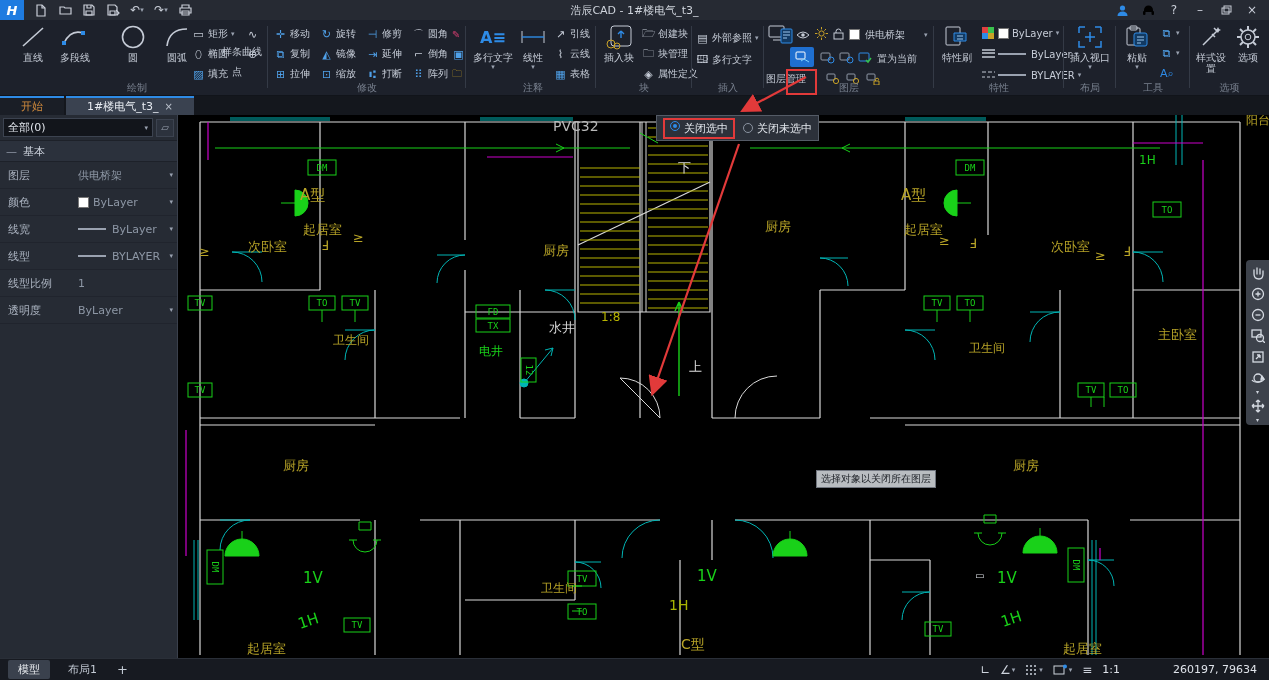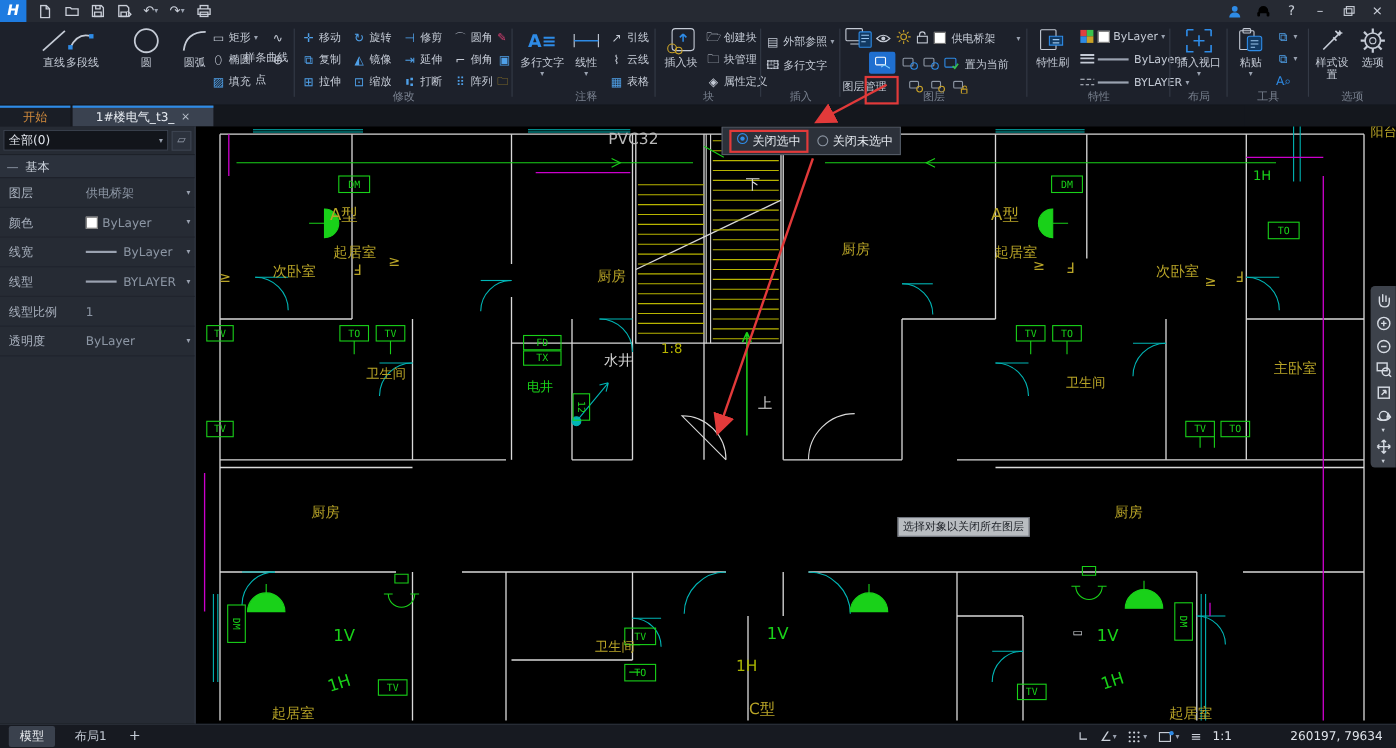--- a/index.html
+++ b/index.html
@@ -146,20 +146,21 @@
       </div>
     <div class="qbtn">↶<span class="caret">▾</span></div>
     <div class="qbtn">↷<span class="caret">▾</span></div>
     <div class="qbtn">
       <svg width="13" height="12">
           <path d="M3 4V1h7v3M1 4h11v5H1z"></path>
           <path d="M3 7h7v4H3z"></path>
         </svg>
       </div>
   </div>
+  <div id="title-text">浩辰CAD - 1#楼电气_t3_</div>
   <div id="win-controls">
     <div class="wbtn" id="user-icon">
       <svg width="13" height="13">
           <circle cx="6.5" cy="4" r="2.6"></circle>
           <path d="M1.5 12c0-3 2.2-4.6 5-4.6s5 1.6 5 4.6z"></path>
         </svg>
       </div>
     <div class="wbtn">
       <svg width="13" height="12">
           <path d="M2 8V6a4.5 4.5 0 0 1 9 0v2"></path>
@@ -175,21 +176,21 @@
           <rect x="1" y="3" width="7" height="6"></rect>
         </svg>
       </div>
     <div class="wbtn">×</div>
   </div>
 </div>
 
 <div id="ribbon">
 
   <div class="rgroup" style="left:6px;width:262px">
-    <div class="rbig" style="left:20px;top:2px">
+    <div class="rbig" style="left:4px;top:2px">
       <div class="ric">
           <svg width="26" height="24">
             <line x1="3" y1="21" x2="23" y2="3" stroke="#c5cbd6" stroke-width="1.6"></line>
           </svg>
         </div>
       <div class="rtx">直线</div>
       </div>
     <div class="rbig" style="left:46px;top:2px">
       <div class="ric">
           <svg width="28" height="24">
@@ -229,20 +230,21 @@
         <span class="gi">▨</span>
         <span>填充</span>
       </div>
     <div class="rsm" style="left:244px;top:6px;left:240px">
         <span class="gi gi2">∿</span>
       </div>
 
     <div class="rsm" style="left:240px;top:26px">
         <span class="gi gi2">⊕</span>
       </div>
+    <div class="rlabel">绘制</div>
     <div class="rdiv" style="left:261px"></div>
   </div>
 
   <div class="rsm" style="left:222px;top:24px;position:absolute;z-index:5">
       <span style="font-size:10px;color:#c5cbd6">样条曲线</span>
     </div>
   <div class="rsm" style="left:232px;top:44px;position:absolute;z-index:5">
       <span style="font-size:10px;color:#c5cbd6">点</span>
     </div>
 

